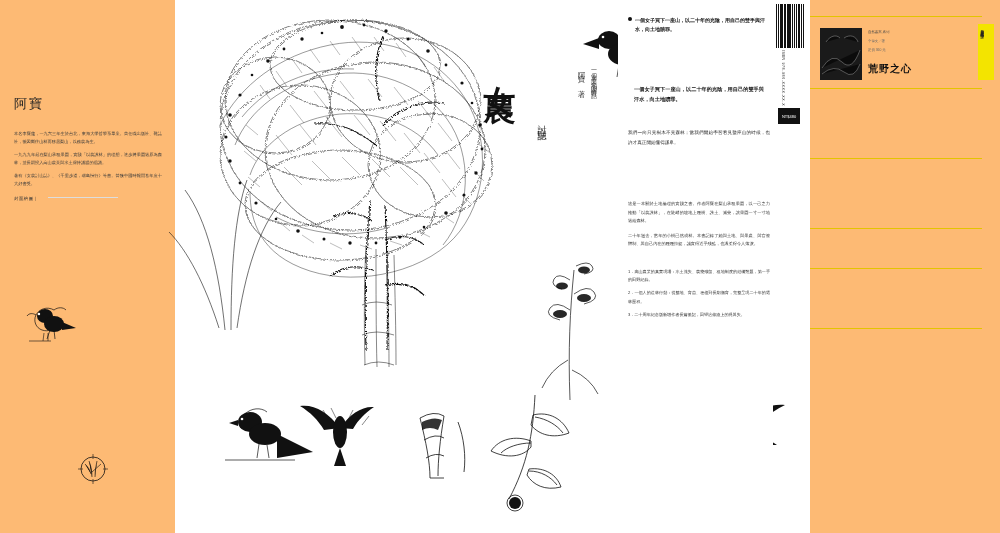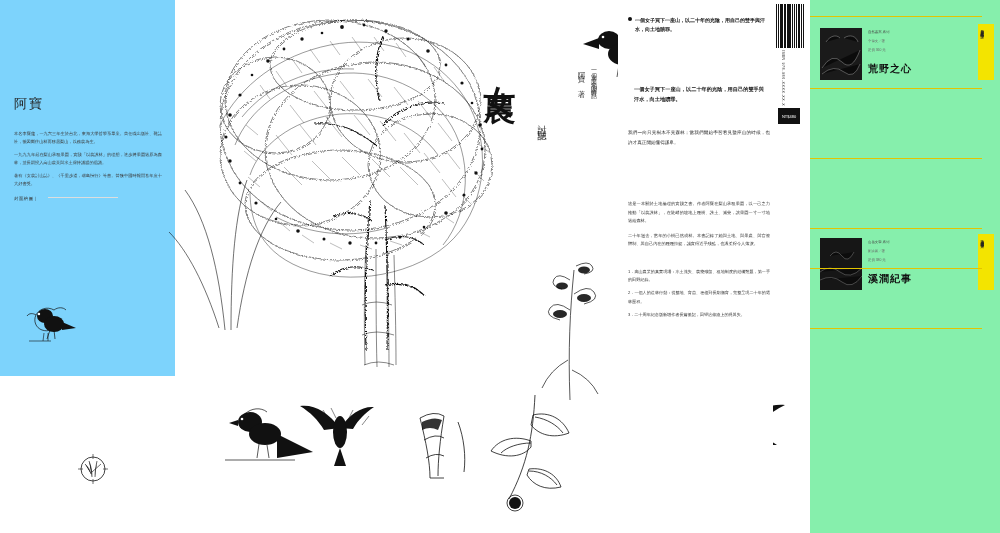--- a/index.html
+++ b/index.html
@@ -1,20 +1,20 @@
 <!DOCTYPE html>
 <html><head>
 <meta charset="utf-8">
 <style>
   html,body{margin:0;padding:0;background:#ffffff;}
   body{width:1000px;height:533px;overflow:hidden;font-family:"Liberation Sans",sans-serif;color:#111;}
   #page{position:relative;width:1000px;height:533px;background:#fff;}
 
   
-  .flap{position:absolute;left:0;top:0;width:175px;height:376px;background:#7dd3fc;}
+  .flap{position:absolute;left:0;top:0;width:175px;height:533px;background:#fdba74;}
   .flap-title{position:absolute;left:14px;top:95px;font-size:13px;letter-spacing:2px;color:#222;writing-mode:horizontal-tb;}
   .flap-body{position:absolute;left:14px;top:130px;width:148px;font-size:4.2px;line-height:1.9;color:#3a3a3a;text-align:justify;}
   .flap-body p{margin:0 0 5px 0;}
   .flap-sub{position:absolute;left:14px;top:196px;font-size:4.4px;color:#333;letter-spacing:.5px;}
   .flap-sub-line{position:absolute;left:48px;top:197px;width:70px;height:1px;background:#ddd;}
 
   
   .flap-bird{position:absolute;left:24px;top:300px;width:60px;height:48px;}
   .flap-seal{position:absolute;left:76px;top:452px;width:34px;height:34px;}
 
@@ -42,21 +42,21 @@
   .bullet-txt{font-size:5px;line-height:1.8;font-weight:bold;color:#111;}
 
   
   .barcode{position:absolute;left:776px;top:4px;width:28px;height:120px;}
   .barcode .bars{position:absolute;left:0;top:0;width:28px;height:44px;}
   .barcode .bars i{position:absolute;top:0;height:44px;background:#111;}
   .isbn{position:absolute;left:5px;top:46px;writing-mode:vertical-rl;font-size:3.6px;letter-spacing:.6px;color:#222;}
   .pricebox{position:absolute;left:2px;top:104px;width:22px;height:16px;background:#111;color:#fff;font-size:4px;display:flex;align-items:center;justify-content:center;}
 
   
-  .rflap{position:absolute;left:810px;top:0;width:190px;height:533px;background:#86efac;}
+  .rflap{position:absolute;left:810px;top:0;width:190px;height:533px;background:#fdba74;}
   .rule{position:absolute;left:0;width:172px;height:1px;background:#e3c400;}
   .bookrow{position:absolute;left:10px;width:170px;height:58px;}
   .cover{position:absolute;left:0;top:0;width:42px;height:52px;background:#111;overflow:hidden;}
   .cover .shade{position:absolute;left:0;top:0;width:42px;height:52px;}
   .meta{position:absolute;left:48px;top:2px;width:80px;}
   .meta .m1{font-size:3.4px;line-height:1.7;color:#444;}
   .meta .m2{font-size:3.4px;line-height:1.7;color:#666;margin-top:3px;}
   .bname{position:absolute;left:48px;top:34px;font-size:10px;font-weight:bold;letter-spacing:1px;color:#111;}
   .ytab{position:absolute;width:16px;background:#f3e400;}
   .ytab span{display:block;writing-mode:vertical-rl;text-orientation:upright;font-size:3.6px;line-height:1.5;color:#222;padding:3px 1px;letter-spacing:.5px;}
@@ -406,41 +406,20 @@
     </div>
 
     <div class="rule" style="top:88px"></div>
 
 
     <div class="rule" style="top:158px"></div>
 
 
     <div class="rule" style="top:228px"></div>
 
-    <div class="bookrow" style="top:238px">
-      <div class="cover">
-        <svg class="shade" viewBox="0 0 42 52">
-            <rect width="42" height="52" fill="#161616"></rect>
-            <g stroke="#fff" stroke-width=".5" opacity=".45">
-              <path d="M0 34q10-8 20 0t22-4"></path>
-              <path d="M0 42q12-6 22 2t20-6"></path>
-              <path d="M10 18q6-8 12 0t12-4"></path>
-            </g>
-          </svg>
-      </div>
-      <div class="meta">
-        <div class="m1">山岳文學 系列</div>
-        <div class="m2">劉克襄／著</div>
-        <div class="m2">定價 380 元</div>
-      </div>
-      <div class="bname">溪澗紀事</div>
-      <div class="ytab" style="left:158px;top:-4px;height:56px">
-        <span>走讀台灣溪谷的四季風景</span>
-      </div>
-    </div>
 
     <div class="rule" style="top:268px"></div>
 
 
     <div class="rule" style="top:328px"></div>
   </div>
 
 </div>
 
 </body></html>

